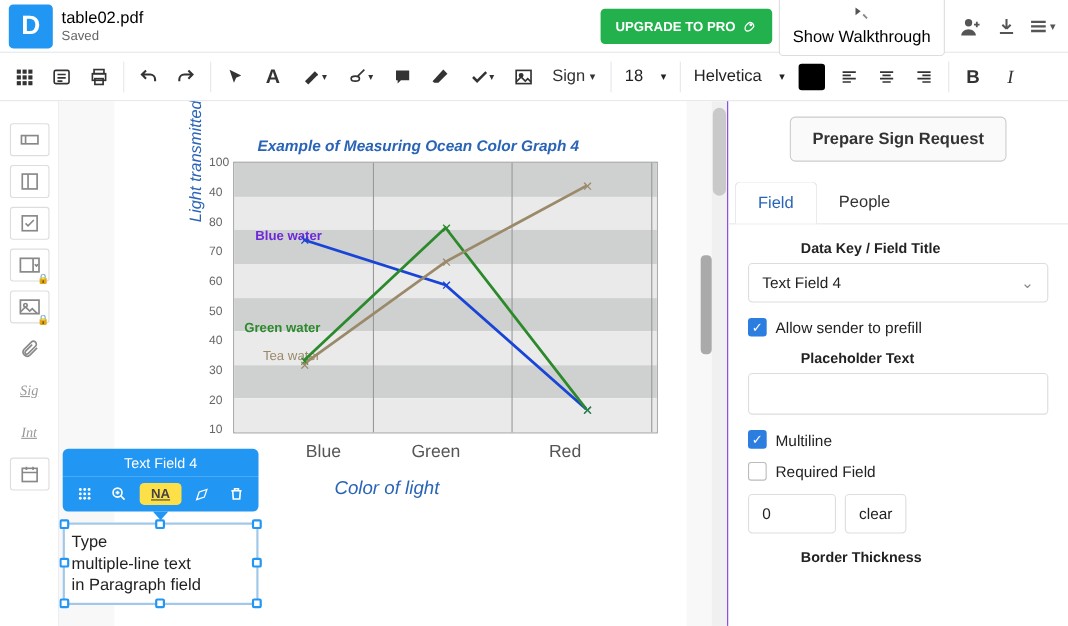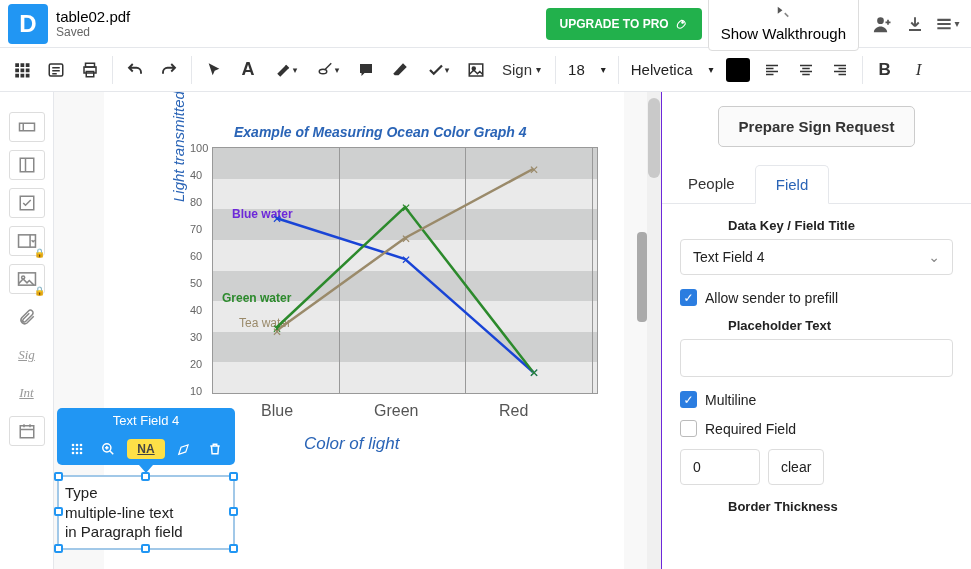--- a/index.html
+++ b/index.html
@@ -323,21 +323,21 @@
       <div class="ytick" style="top:97px">40</div>
       <div class="ytick" style="top:124px">80</div>
       <div class="ytick" style="top:151px">70</div>
       <div class="ytick" style="top:178px">60</div>
       <div class="ytick" style="top:205px">50</div>
       <div class="ytick" style="top:232px">40</div>
       <div class="ytick" style="top:259px">30</div>
       <div class="ytick" style="top:286px">20</div>
       <div class="ytick" style="top:313px">10</div>
 
-      <div class="xtick" style="left:157px">Blue</div>
+      <div class="xtick" style="left:174px">Blue</div>
       <div class="xtick" style="left:270px">Green</div>
       <div class="xtick" style="left:395px">Red</div>
 
       <div class="series-lbl" style="top:135px;left:128px;color:#6d28d9">Blue water</div>
       <div class="series-lbl" style="top:219px;left:118px;color:#2c8a2c">Green water</div>
       <div class="series-lbl" style="top:244px;left:135px;color:#9a8a6a;font-weight:normal">Tea water</div>
 
       <svg class="lines">
 
         <polyline points="64,71 193,112 321,225" fill="none" stroke="#1944d6" stroke-width="2.5"></polyline>
@@ -408,22 +408,22 @@
         <div class="handle" style="left:-5px;bottom:-5px"></div>
         <div class="handle" style="left:calc(50% - 5px);bottom:-5px"></div>
         <div class="handle" style="right:-5px;bottom:-5px"></div>
       </div>
     </div>
   </div>
 
   <div class="right-panel">
     <button class="prepare-btn">Prepare Sign Request</button>
     <div class="tabs">
+      <div class="tab active">Field</div>
       <div class="tab">People</div>
-      <div class="tab active">Field</div>
     </div>
     <div class="panel-body">
       <div class="field-label">Data Key / Field Title</div>
       <div class="select-row">
         <span>Text Field 4</span>
         <span style="color:#888">⌄</span>
       </div>
       <div class="chk-row">
         <div class="chk on">✓</div>
         <span>Allow sender to prefill</span>

